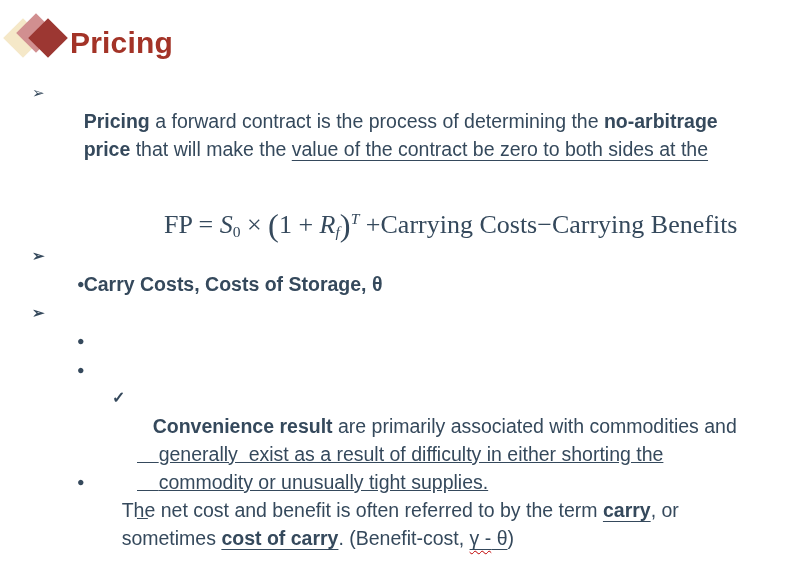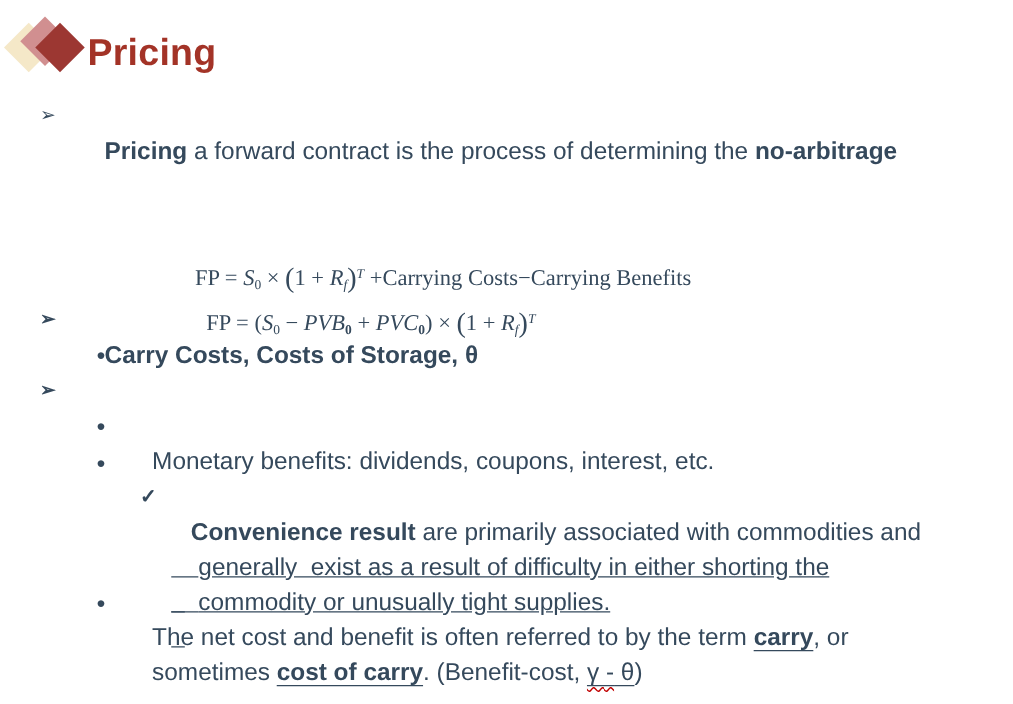--- a/index.html
+++ b/index.html
@@ -27,21 +27,21 @@
   .lv1.hd{font-weight:bold;}
   .lv2{left:100px;}
   .lv2 .bullet{left:-23px;font-size:12.5px;top:0px;}
   .lv3{left:131px;}
   .lv3 .bullet{left:-19px;font-size:16px;font-weight:bold;}
   .cont3{left:137px;text-decoration:underline;}
   .wavy{text-decoration-line:underline;text-decoration-style:wavy;text-decoration-color:#C00000;text-decoration-thickness:1px;text-underline-offset:5px;}
   
   .formula{
     position:absolute;height:36px;line-height:36px;white-space:pre;
-    font-family:"Liberation Serif",serif;font-size:18px;color:#35495C;
+    font-family:"Liberation Serif",serif;font-size:26px;color:#35495C;
   }
   .it{font-style:italic;}
   .sb{font-size:0.6em;vertical-align:-0.28em;}
   .sbb{font-size:0.6em;vertical-align:-0.28em;font-weight:bold;}
   .sbf{font-size:0.6em;vertical-align:-0.28em;font-style:italic;}
   .sp{font-size:0.6em;vertical-align:0.55em;font-style:italic;}
   .bp{font-size:1.25em;vertical-align:-0.09em;}
 </style>
 </head>
 <body>
@@ -51,41 +51,41 @@
   <div>
     <div class="dm cream"></div>
     <div class="dm rose"></div>
     <div class="dm red"></div>
   </div>
   <div class="title">Pricing</div>
 
   <div class="line lv1" style="top:79px">
     <span class="bullet">➢</span><span class="b">Pricing</span><span> a forward contract is the process of determining the </span><span class="b">no-arbitrage</span>
   </div>
+  <div class="line lv1" style="top:107px">
+    <span class="b">price</span><span> that will make the </span><span class="u">value of the contract be zero to both sides at the</span>
+  </div>
 
   <div class="formula" style="left:138px;top:165px">
     <span>FP = </span><span class="it">S</span><span class="sb">0</span><span> × </span><span class="bp">(</span><span>1 + </span><span class="it">R</span><span class="sbf">f</span><span class="bp">)</span><span class="sp">T</span><span> +</span><span>Carrying Costs</span><span>−</span><span>Carrying Benefits</span>
   </div>
 
-  <div class="formula" style="left:147px;top:201px">
-    <span>FP = (</span><span class="it">S</span><span class="sb">0</span><span> − </span><span class="it">PVB</span><span class="sbb">0</span><span> + </span><span class="it">PVC</span><span class="sbb">0</span><span>) × </span><span class="bp">(</span><span>1 + </span><span class="it">R</span><span class="sbf">f</span><span class="bp">)</span><span class="sp">T</span>
-  </div>
 
   <div class="line lv1 hd" style="top:242px">
     <span class="bullet">➢</span><span>Carry Costs, Costs of Storage, θ</span>
   </div>
   <div class="line lv2" style="top:270px">
     <span class="bullet">●</span>
   </div>
 
   <div class="line lv1 hd" style="top:299px">
     <span class="bullet">➢</span>
   </div>
   <div class="line lv2" style="top:327px">
-    <span class="bullet">●</span><span>Monetary benefits: dividends, coupons, interest, etc.</span>
+    <span class="bullet">●</span>
   </div>
   <div class="line lv2" style="top:356px">
     <span class="bullet">●</span>
   </div>
   <div class="line lv3" style="top:384px">
     <span class="bullet">✓</span><span class="b">Convenience result</span><span> are primarily associated with commodities and</span>
   </div>
   <div class="line cont3" style="top:412px">
     <span>generally  exist as a result of difficulty in either shorting the</span>
   </div>

